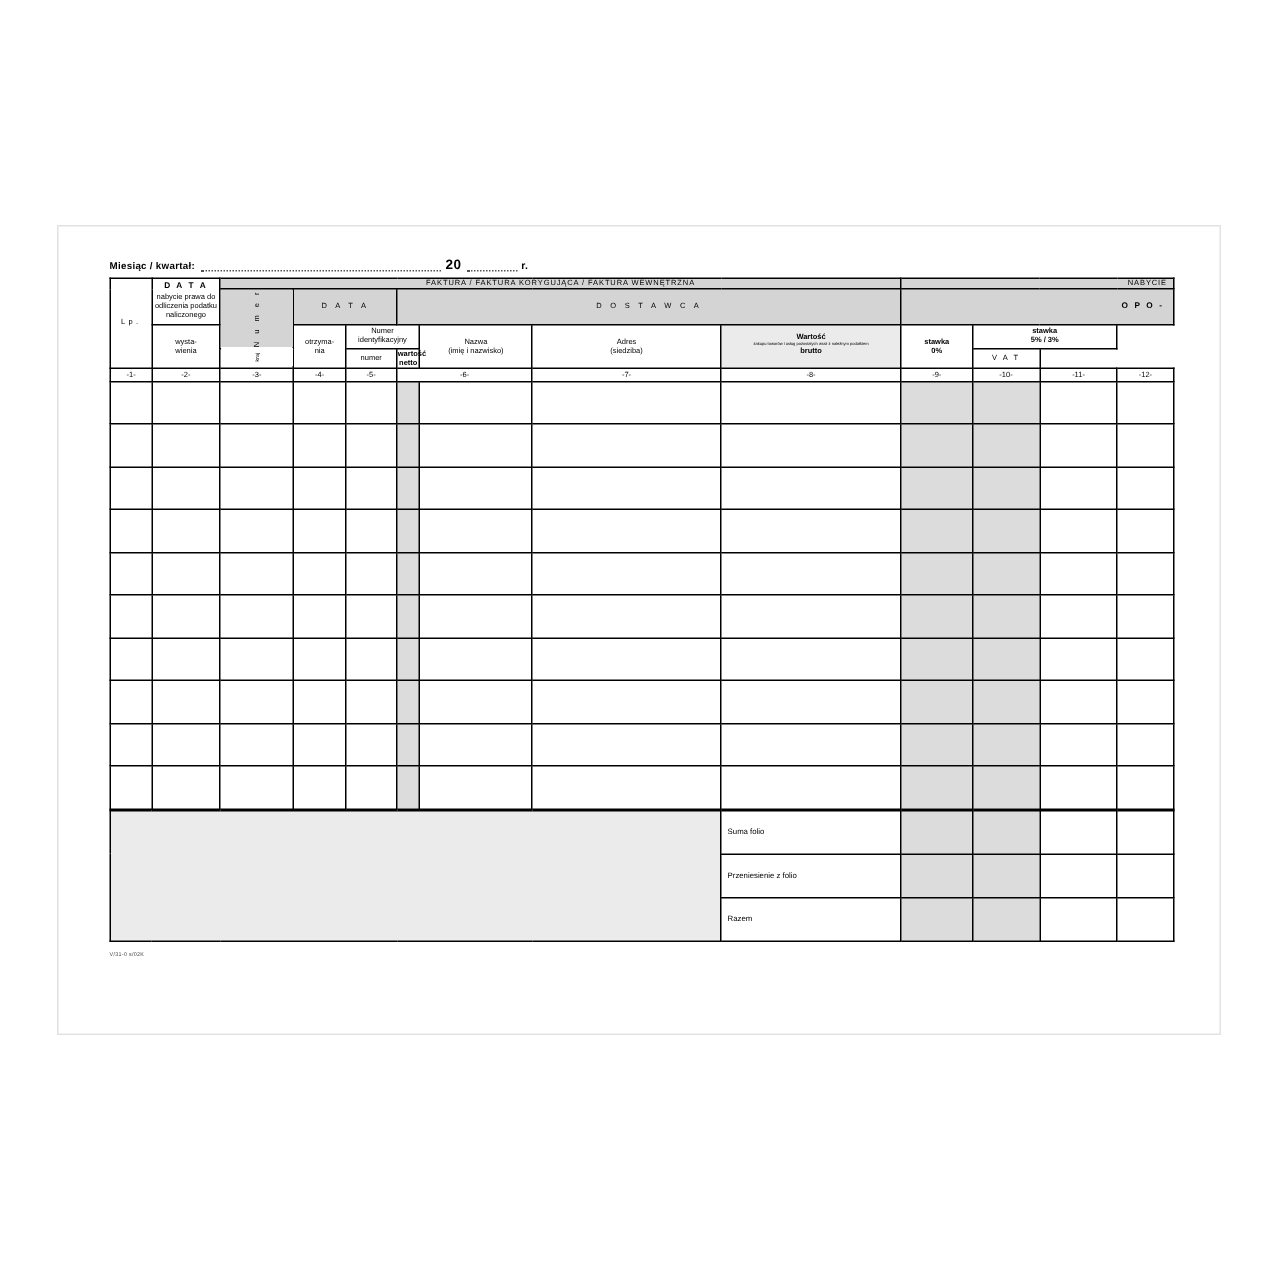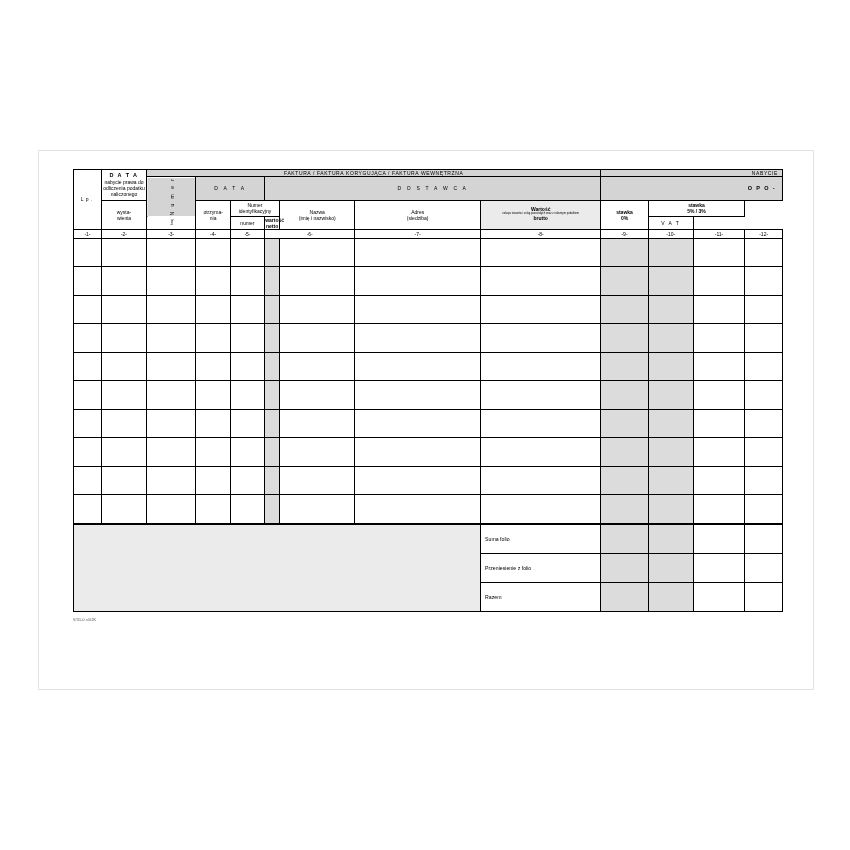--- a/index.html
+++ b/index.html
@@ -150,20 +150,27 @@
     letter-spacing: .2px;
   }
 </style>
 </head>
 <body>
 
 <div id="page">
   <div class="sheet">
     <div class="inner">
 
+      <div class="topline">
+        <span class="lbl">Miesiąc / kwartał:</span>
+        <span class="dots"></span>
+        <span class="yr">20</span>
+        <span class="dots2"></span>
+        <span class="rr">r.</span>
+      </div>
 
       <table class="main">
         <colgroup>
           <col style="width:26px">
           <col style="width:42px">
           <col style="width:46px">
           <col style="width:32px">
           <col style="width:32px">
           <col style="width:14px">
           <col style="width:70px">

